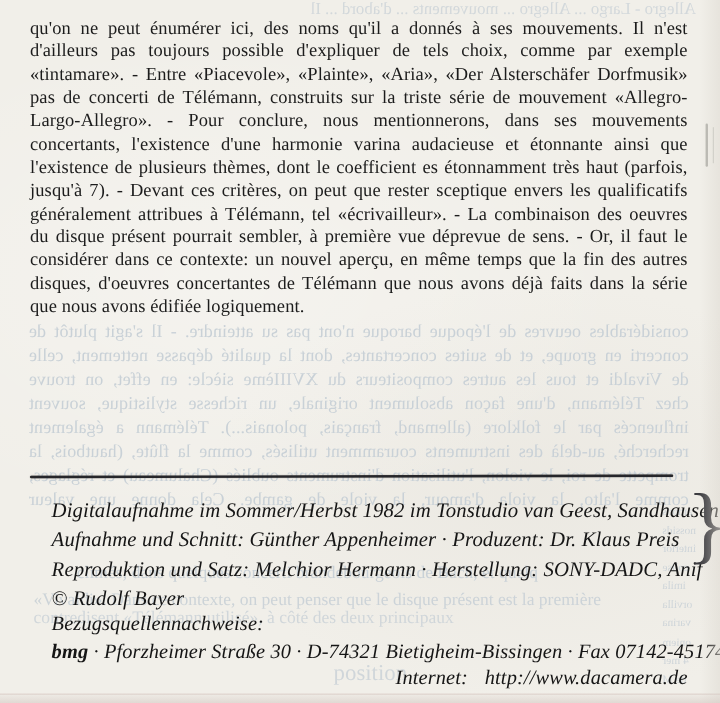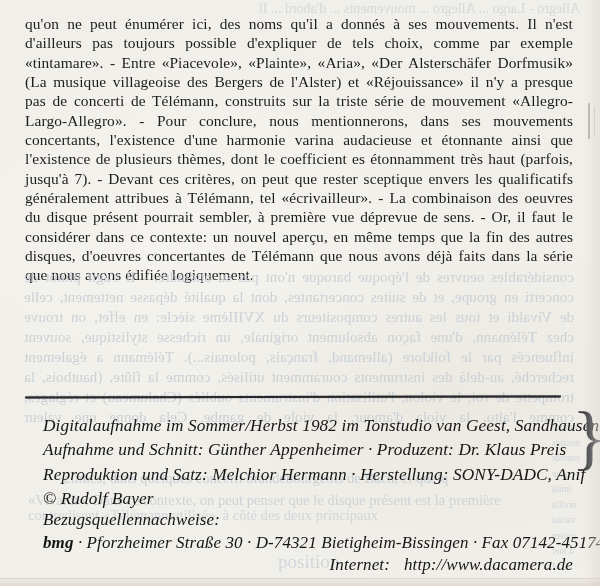--- a/index.html
+++ b/index.html
@@ -83,21 +83,20 @@
 </style>
 </head>
 <body>
 
 <div class="bleed bleed-top">Allegro - Largo ... Allegro ... mouvements ... d'abord ... Il</div>
 
 <div class="para">
   <div class="pline">qu'on ne peut énumérer ici, des noms qu'il a donnés à ses mouvements. Il n'est</div>
   <div class="pline">d'ailleurs pas toujours possible d'expliquer de tels choix, comme par exemple</div>
   <div class="pline">«tintamare». - Entre «Piacevole», «Plainte», «Aria», «Der Alsterschäfer Dorfmusik»</div>
-  <div class="pline">(La musique villageoise des Bergers de l'Alster) et «Réjouissance» il n'y a presque</div>
   <div class="pline">pas de concerti de Télémann, construits sur la triste série de mouvement «Allegro-</div>
   <div class="pline">Largo-Allegro». - Pour conclure, nous mentionnerons, dans ses mouvements</div>
   <div class="pline">concertants, l'existence d'une harmonie varina audacieuse et étonnante ainsi que</div>
   <div class="pline">l'existence de plusieurs thèmes, dont le coefficient es étonnamment très haut (parfois,</div>
   <div class="pline">jusqu'à 7). - Devant ces critères, on peut que rester sceptique envers les qualificatifs</div>
   <div class="pline">généralement attribues à Télémann, tel «écrivailleur». - La combinaison des oeuvres</div>
   <div class="pline">du disque présent pourrait sembler, à première vue déprevue de sens. - Or, il faut le</div>
   <div class="pline">considérer dans ce contexte: un nouvel aperçu, en même temps que la fin des autres</div>
   <div class="pline">disques, d'oeuvres concertantes de Télémann que nous avons déjà faits dans la série</div>
   <div class="pline last">que nous avons édifiée logiquement.</div>

